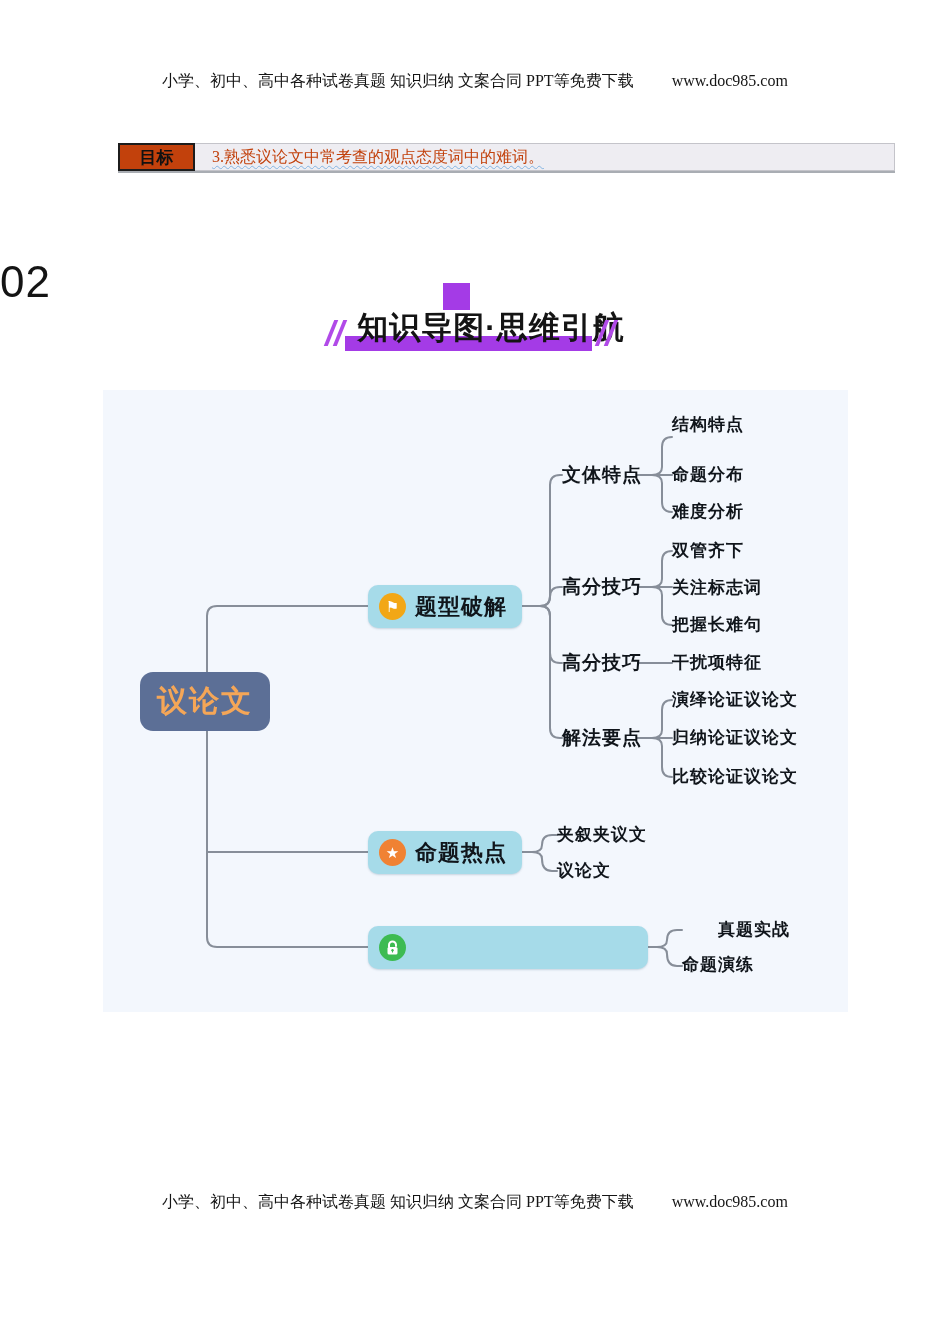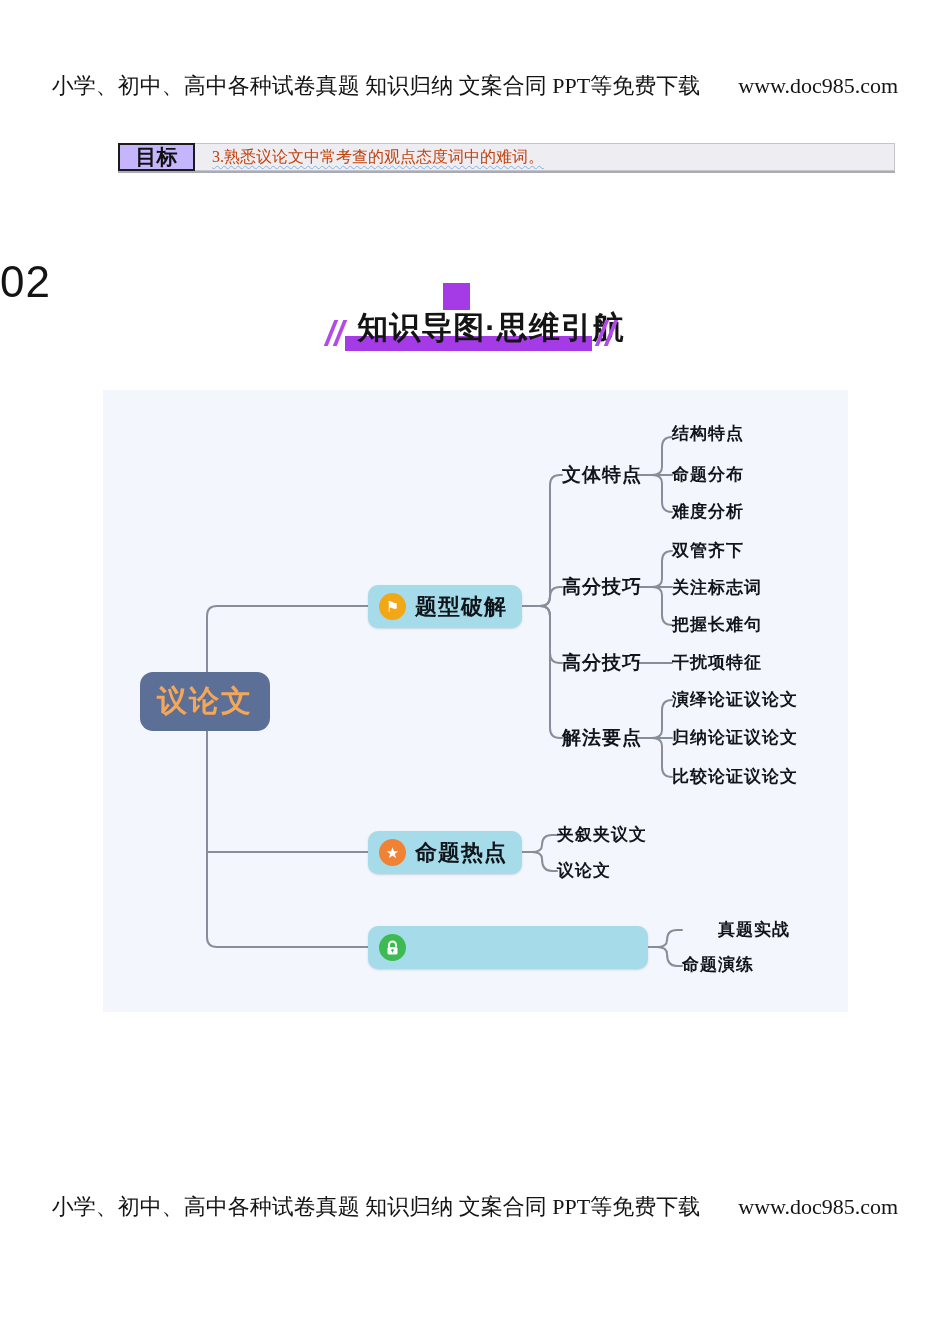--- a/index.html
+++ b/index.html
@@ -1,26 +1,26 @@
 <!DOCTYPE html>
 <html><head>
 <meta charset="utf-8">
 <style>
   * { margin:0; padding:0; box-sizing:border-box; }
   html,body { width:950px; height:1344px; background:#ffffff; font-family:"Liberation Sans", sans-serif; position:relative; }
 
   .abs { position:absolute; }
 
   
-  .doc-band { left:0; width:950px; text-align:center; font-family:"Liberation Serif", serif; font-size:22px; color:#141414; white-space:nowrap; }
+  .doc-band { left:0; width:950px; text-align:center; font-family:"Liberation Serif", serif; font-size:16px; color:#141414; white-space:nowrap; }
   .doc-band .site { margin-left:38px; }
 
   
   .goal-box { left:118px; top:143px; width:777px; height:30px; display:flex; align-items:stretch; border-bottom:2px solid #a9adb3; background:#eeedf2; }
-  .goal-label { width:77px; background:#c4b5fd; border:2px solid #1c1c1c; display:flex; align-items:center; justify-content:center; font-weight:bold; font-size:21px; color:#111; }
+  .goal-label { width:77px; background:#c2410c; border:2px solid #1c1c1c; display:flex; align-items:center; justify-content:center; font-weight:bold; font-size:17px; color:#111; }
   .goal-body { flex:1; border:1px solid #c4c4ca; border-left:none; display:flex; align-items:center; padding:0 9px; }
   .goal-text { font-family:Liberation Serif, serif; font-size:16px; color:#c2410c; text-decoration:underline; text-decoration-style:wavy; text-decoration-color:#84b4e2; text-decoration-thickness:1px; text-underline-offset:3px; white-space:nowrap;margin-left:8px; }
 
   
   .sec-square { left:443px; top:283px; width:27px; height:27px; background:#a43be6; z-index:1; }
   .sec-number { left:0; top:258px; width:919px; text-align:left; font-size:44px; font-weight:500; color:#141414; line-height:1.1; z-index:2; letter-spacing:1px; }
   .sec-bar { left:345px; top:336px; width:247px; height:15px; background:#a43be6; z-index:1; }
   .sec-title { left:0; top:307px; width:950px; text-align:center; font-size:31px; font-weight:900; color:#141414; z-index:2; letter-spacing:1px;padding-left:32px; }
   .slash-group { top:320px; display:flex; gap:5px; z-index:2; }
   .slash-group.left { left:329px; }
@@ -127,21 +127,21 @@
           <rect x="7" y="10.3" width="1" height="2.2" fill="#3dbb52"></rect>
         </svg>
     </span>
   </div>
 
   <div class="abs lvl2" style="left:459px; top:73px;">文体特点</div>
   <div class="abs lvl2" style="left:459px; top:185px;">高分技巧</div>
   <div class="abs lvl2" style="left:459px; top:261px;">高分技巧</div>
   <div class="abs lvl2" style="left:459px; top:336px;">解法要点</div>
 
-  <div class="abs leaf" style="left:569px; top:33px;">结构特点</div>
+  <div class="abs leaf" style="left:569px; top:24px;">结构特点</div>
   <div class="abs leaf" style="left:569px; top:74px;">命题分布</div>
   <div class="abs leaf" style="left:569px; top:111px;">难度分析</div>
 
   <div class="abs leaf" style="left:569px; top:150px;">双管齐下</div>
   <div class="abs leaf" style="left:569px; top:187px;">关注标志词</div>
   <div class="abs leaf" style="left:569px; top:224px;">把握长难句</div>
 
   <div class="abs leaf" style="left:569px; top:262px;">干扰项特征</div>
 
   <div class="abs leaf" style="left:569px; top:299px;">演绎论证议论文</div>

